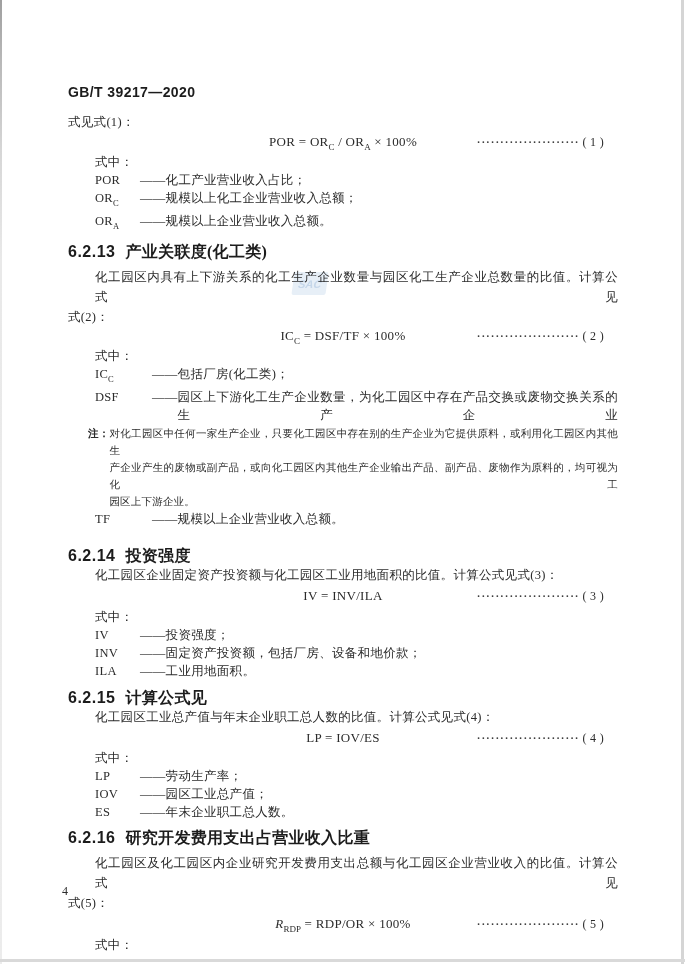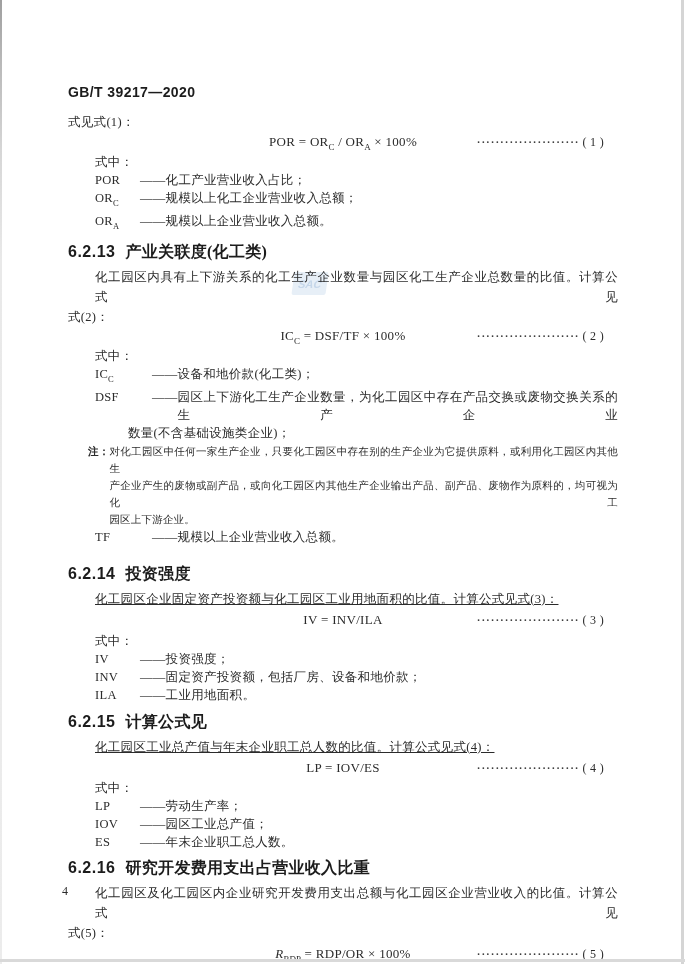--- a/index.html
+++ b/index.html
@@ -36,21 +36,21 @@
   .dash{flex:none;white-space:pre;}
   .desc{flex:1;min-width:0;}
   .desc .d1{display:block;text-align:justify;text-align-last:justify;}
   .cont{margin-left:60px;}
   .sec-heading{font-weight:bold;font-size:16px;line-height:18px;margin-top:9px;color:#1c1c1c;}
   .sec-heading .num{font-family:"Liberation Sans","DejaVu Sans",sans-serif;margin-right:10px;letter-spacing:.5px;}
   .mt10{margin-top:19px;} .mt8{margin-top:8px;}
   .p-l1{margin-left:27px;margin-top:6px;line-height:20px;}
   .p-l1.stretch,.stretch{text-align:justify;text-align-last:justify;}
   .p-l2{line-height:20px;}
-  .p-single{margin-left:27px;margin-top:6px;line-height:20px;text-decoration:underline;}
+  .p-single{margin-left:27px;line-height:20px;}
   .note-row{display:flex;margin-left:20px;margin-top:1px;font-size:10.5px;line-height:17px;letter-spacing:.2px;}
   .note-label{flex:none;font-weight:bold;}
   .note-body{flex:1;min-width:0;}
   .note-body .nl{display:block;}
   .page-num{position:absolute;left:62px;top:884px;font-size:12px;z-index:2;}
 </style>
 </head>
 <body>
 
 <div class="page">
@@ -103,30 +103,29 @@
           <span class="dots">······················</span>
           <span class="fnum">( 2 )</span>
         </span>
     </div>
 
     <div class="shizhong">式中：</div>
 
     <div class="def-row">
       <span class="term wide"><span>IC</span><sub>C</sub></span>
       <span class="dash">——</span>
-      <span class="desc">设备和地价款(化工类)；</span>
+      <span class="desc">包括厂房(化工类)；</span>
     </div>
     <div class="def-row">
       <span class="term wide"><span>DSF</span></span>
       <span class="dash">——</span>
       <span class="desc">
           <span class="d1">园区上下游化工生产企业数量，为化工园区中存在产品交换或废物交换关系的生产企业</span>
         </span>
     </div>
-    <div class="cont">数量(不含基础设施类企业)；</div>
 
     <div class="note-row">
       <span class="note-label">注：</span>
       <span class="note-body">
         <span class="nl stretch">对化工园区中任何一家生产企业，只要化工园区中存在别的生产企业为它提供原料，或利用化工园区内其他生</span>
         <span class="nl stretch">产企业产生的废物或副产品，或向化工园区内其他生产企业输出产品、副产品、废物作为原料的，均可视为化工</span>
         <span class="nl">园区上下游企业。</span>
       </span>
     </div>
 

